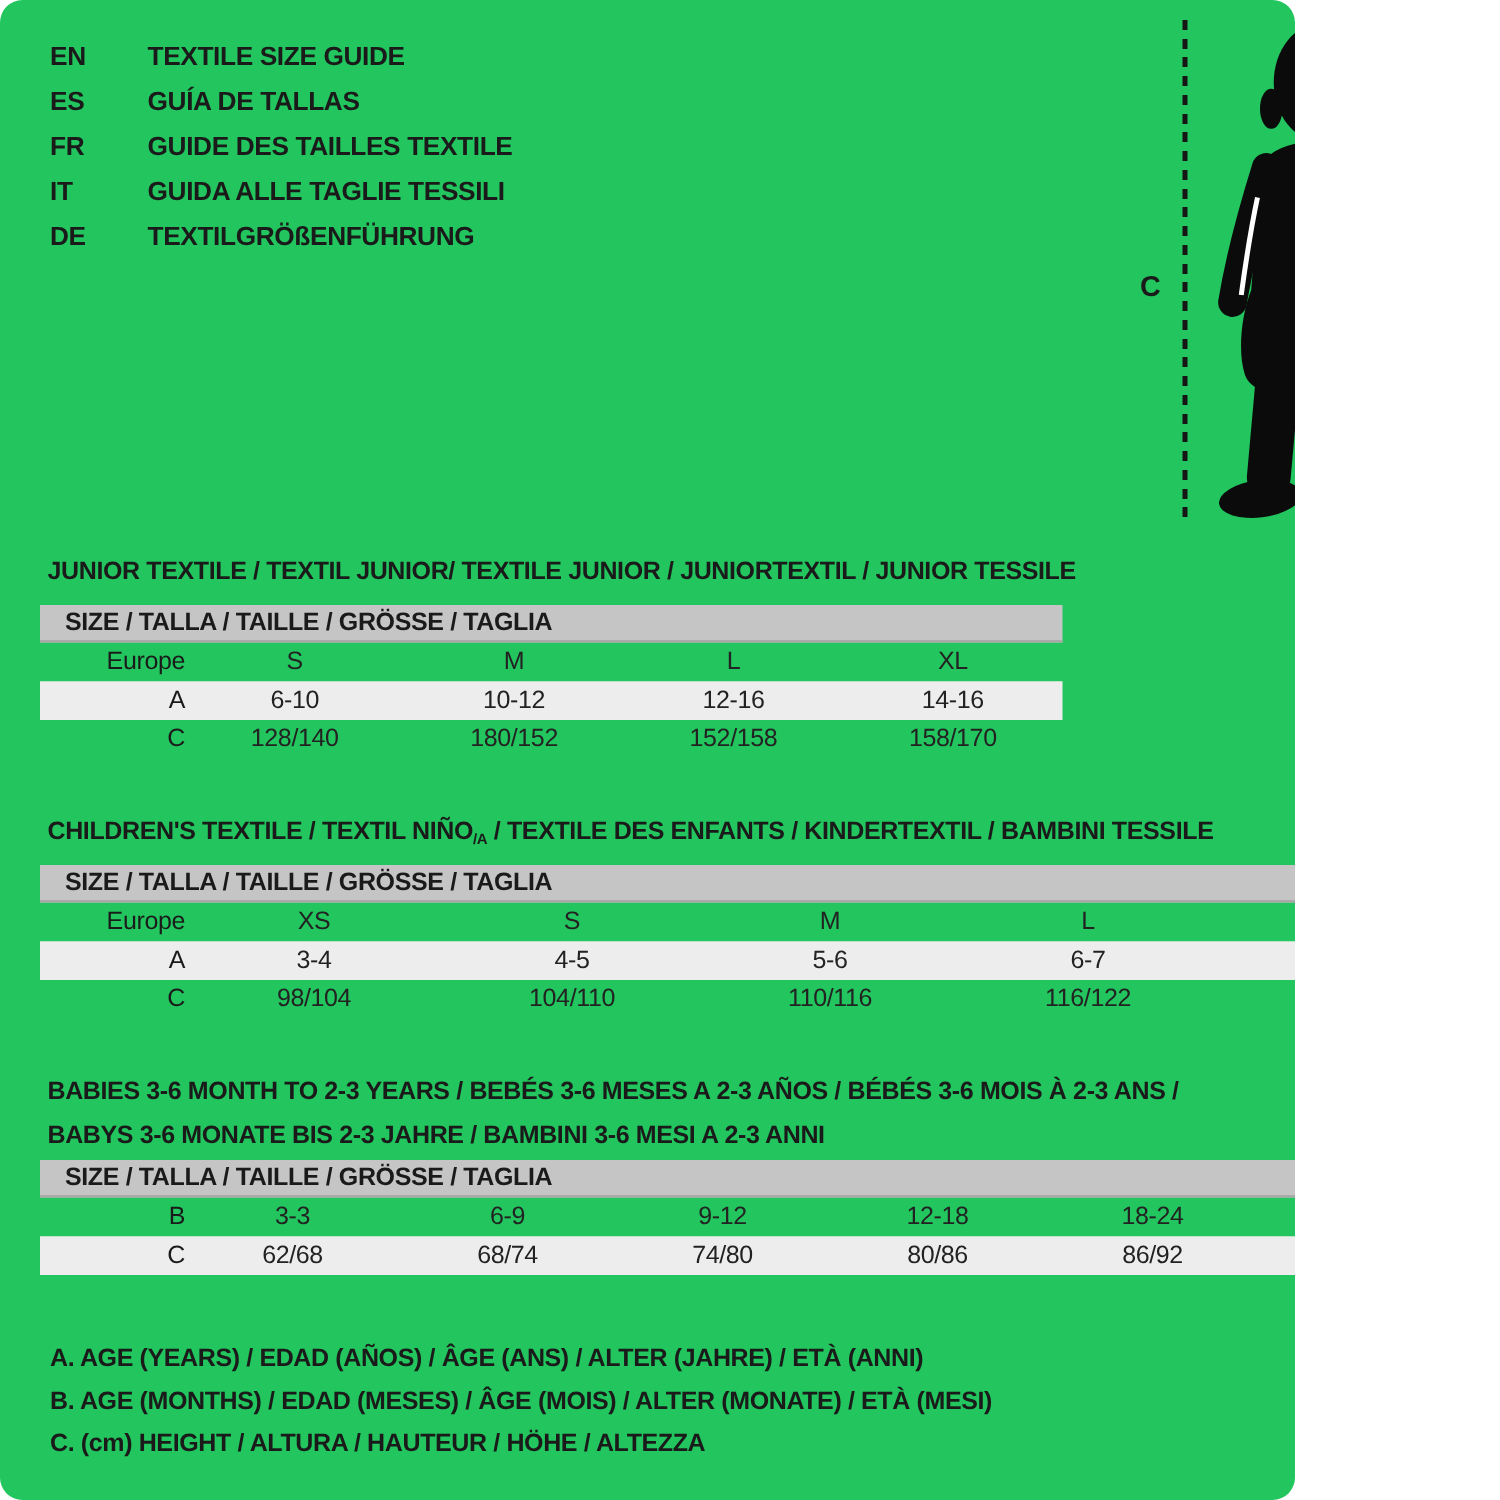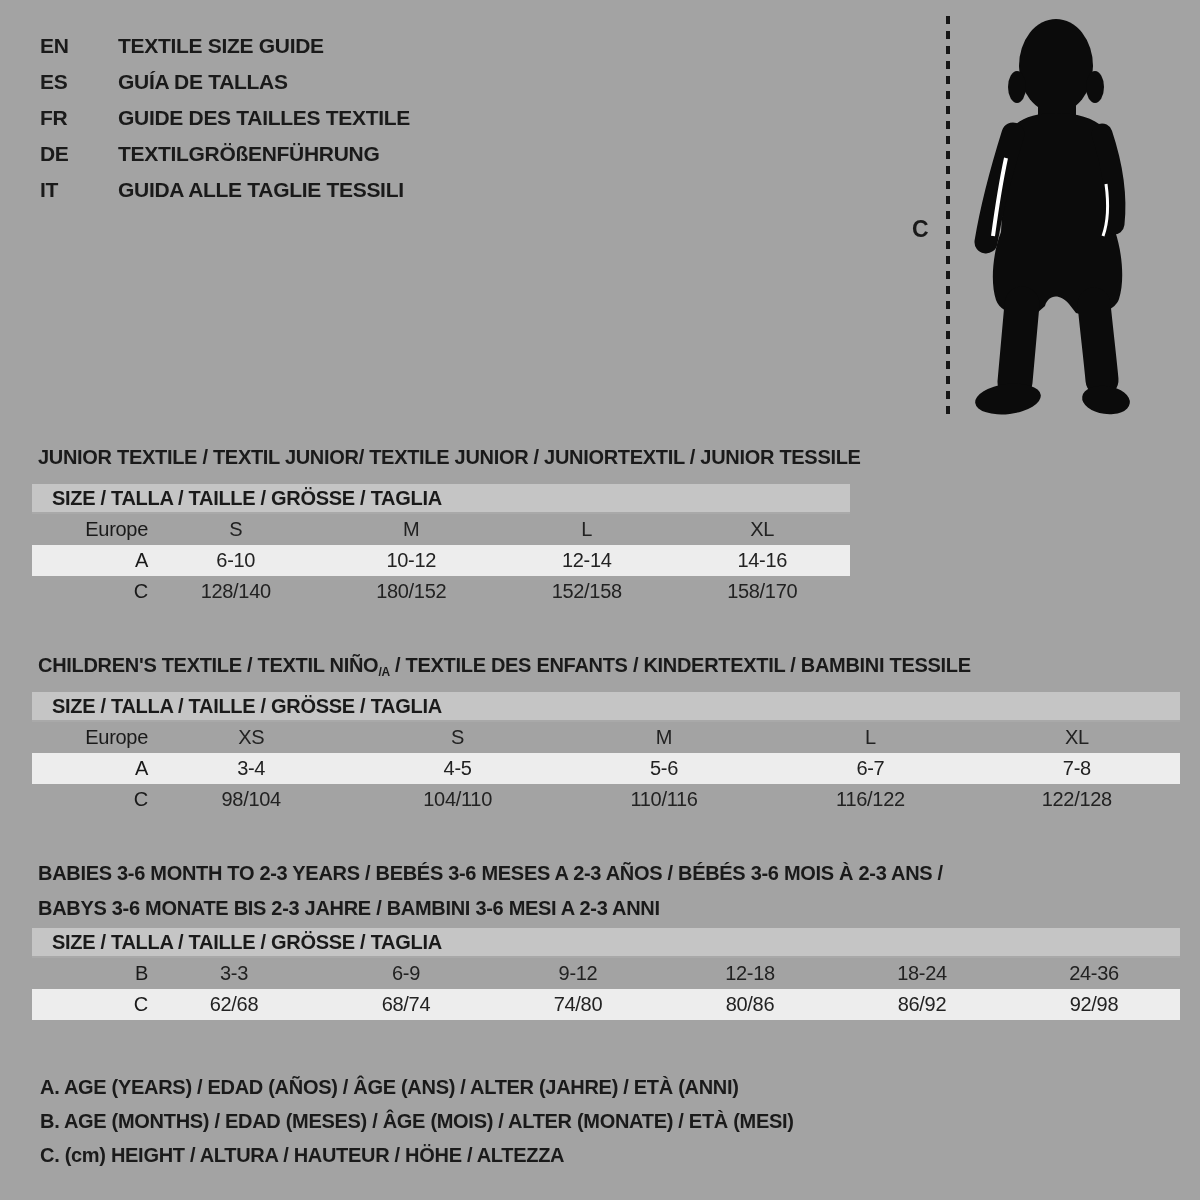--- a/index.html
+++ b/index.html
@@ -1,19 +1,19 @@
 <!DOCTYPE html>
 <html><head>
 <meta charset="utf-8">
 <style>
   html,body{margin:0;padding:0;background:#fff;}
   .canvas{
-    position:relative;width:1200px;height:1200px;background:#a3a3a3;
+    position:relative;width:1036px;height:1200px;background:#22c55e;
     font-family:"Liberation Sans",sans-serif;color:#1a1a1a;
-    letter-spacing:-0.3px;overflow:hidden;
+    letter-spacing:-0.3px;overflow:hidden;border-radius:18px;
   }
   
   .lang-block{position:absolute;left:40px;top:28px;}
   .lang-row{display:flex;line-height:36px;font-size:21px;font-weight:700;white-space:nowrap;}
   .lang-code{width:78px;flex:0 0 78px;}
   
   .measure-dashes{
     position:absolute;left:946px;top:16px;width:4px;height:402px;
     background:repeating-linear-gradient(to bottom,#161616 0 8px,transparent 8px 15px);
   }
@@ -49,26 +49,26 @@
     </div>
     <div class="lang-row">
       <span class="lang-code">ES</span>
       <span class="lang-title">GUÍA DE TALLAS</span>
     </div>
     <div class="lang-row">
       <span class="lang-code">FR</span>
       <span class="lang-title">GUIDE DES TAILLES TEXTILE</span>
     </div>
     <div class="lang-row">
+      <span class="lang-code">IT</span>
+      <span class="lang-title">GUIDA ALLE TAGLIE TESSILI</span>
+    </div>
+    <div class="lang-row">
       <span class="lang-code">DE</span>
       <span class="lang-title">TEXTILGRÖßENFÜHRUNG</span>
-    </div>
-    <div class="lang-row">
-      <span class="lang-code">IT</span>
-      <span class="lang-title">GUIDA ALLE TAGLIE TESSILI</span>
     </div>
   </div>
 
   <div class="measure-dashes"></div>
   <div class="measure-c">C</div>
   <svg class="silhouette" viewBox="0 0 166 402" aria-hidden="true">
     <g fill="#0b0b0b" stroke="none">
 
       <ellipse cx="88" cy="50" rx="37" ry="47"></ellipse>
 
@@ -111,21 +111,21 @@
       <div class="cell label">Europe</div>
       <div class="cell">S</div>
       <div class="cell">M</div>
       <div class="cell">L</div>
       <div class="cell">XL</div>
     </div>
     <div class="trow shade">
       <div class="cell label">A</div>
       <div class="cell">6-10</div>
       <div class="cell">10-12</div>
-      <div class="cell">12-14</div>
+      <div class="cell">12-16</div>
       <div class="cell">14-16</div>
     </div>
     <div class="trow">
       <div class="cell label">C</div>
       <div class="cell">128/140</div>
       <div class="cell">180/152</div>
       <div class="cell">152/158</div>
       <div class="cell">158/170</div>
     </div>
   </div>

